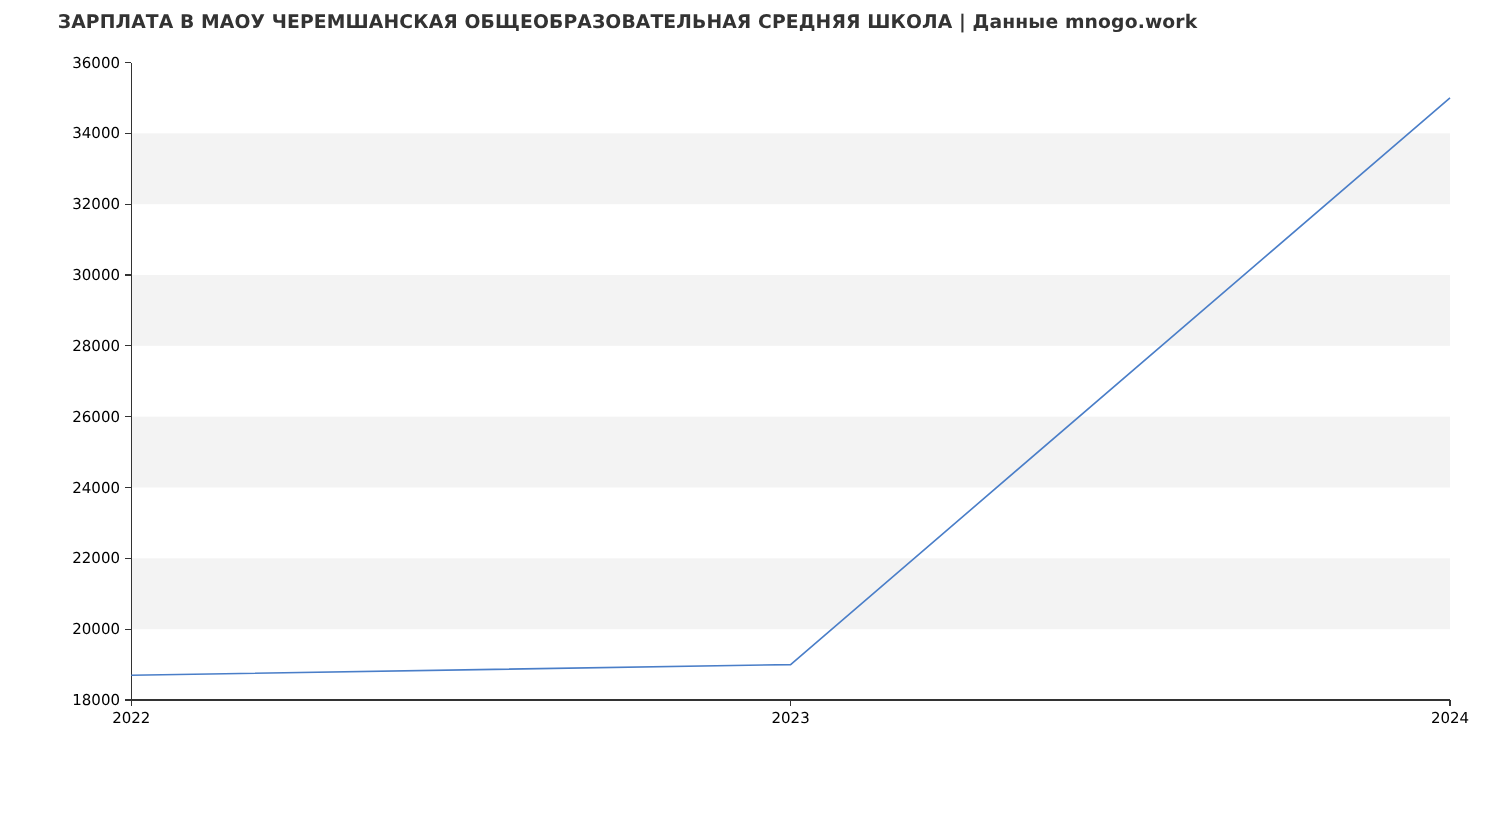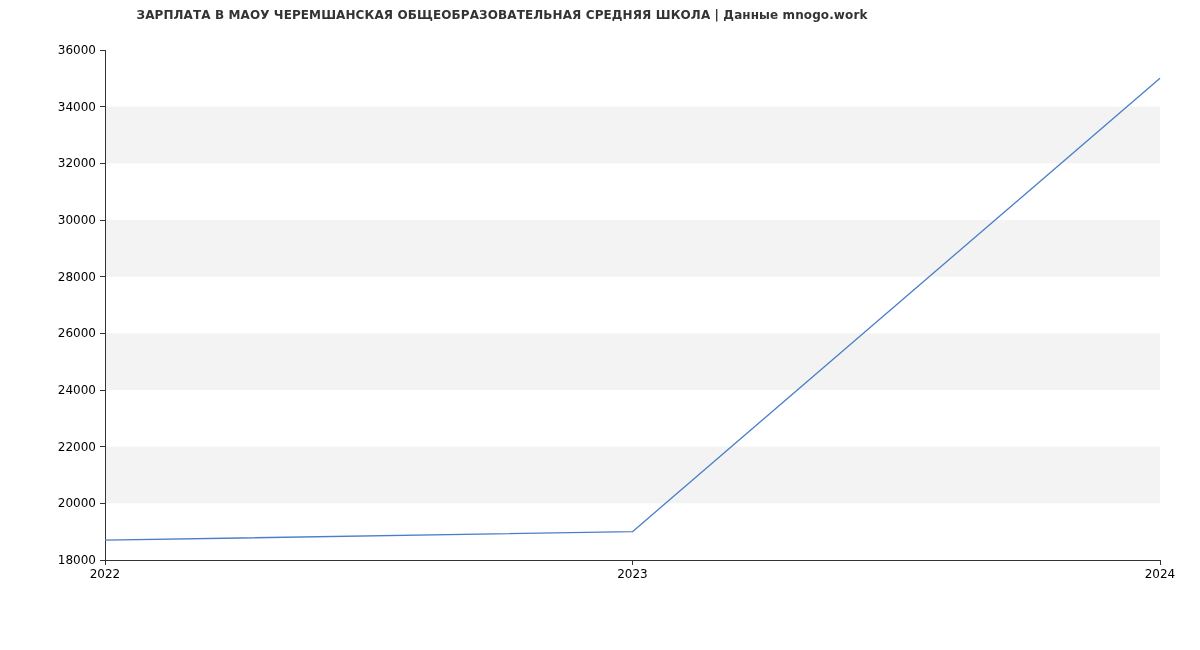--- a/index.html
+++ b/index.html
@@ -16,21 +16,21 @@
     position: relative;
     width: 1200px;
     height: 650px;
   }
   .title {
     position: absolute;
     top: 8px;
     left: 0;
     width: 1004px;
     text-align: center;
-    font-size: 12px;
+    font-size: 15px;
     font-weight: 600;
     color: #333;
     letter-spacing: 0.1px;
   }
   svg.plot {
     position: absolute;
     left: 0;
     top: 0;
   }
   .axis-line {

